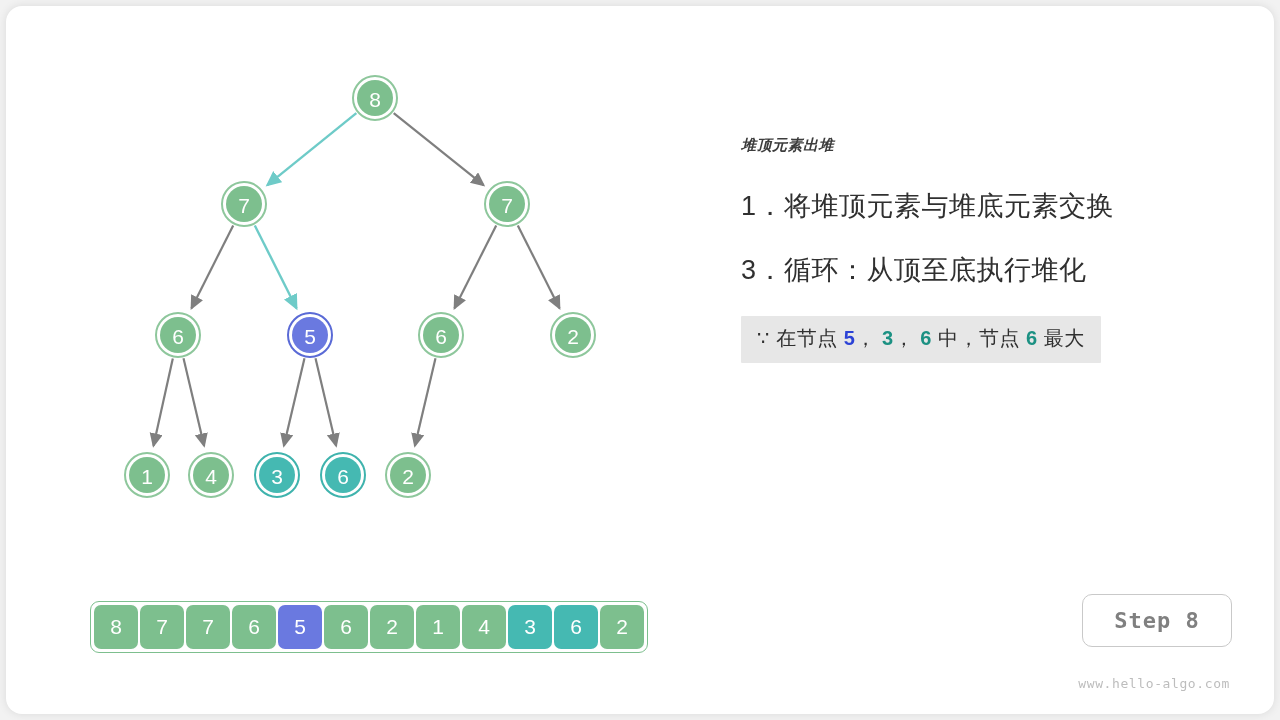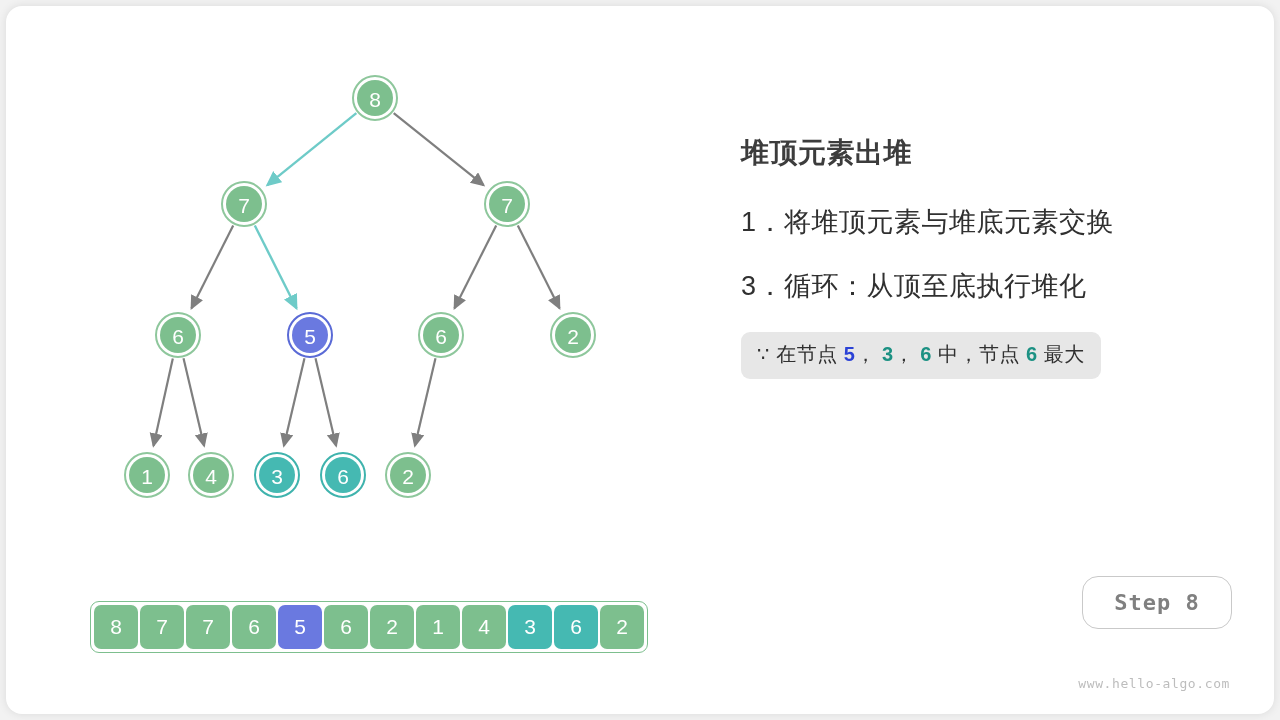--- a/index.html
+++ b/index.html
@@ -46,37 +46,38 @@
   }
 
   
   #panel {
     position: absolute;
     left: 741px;
     top: 136px;
     width: 470px;
   }
   #panel-title {
-    font-size: 28px;
+    font-size: 15px;
     font-weight: bold;
     color: #3c3c3c;
     letter-spacing: 0.5px;
     margin: 0 0 34px 0;
     line-height: 1.2;
+    font-style: italic;
   }
   .step-line {
     font-size: 27px;
     color: #303030;
     margin-bottom: 28px;
     white-space: nowrap;
     letter-spacing: 0.5px;
   }
   #conclusion {
     background: #e7e7e7;
-    border-radius: 9px;
+    border-radius: 1px;
     padding: 9px 16px 11px 16px;
     font-size: 20px;
     color: #303030;
     display: inline-block;
     white-space: nowrap;
     letter-spacing: 0.5px;
   }
   .hl-blue  { color: #2b42d6; font-weight: bold; }
   .hl-teal  { color: #1c9183; font-weight: bold; }
 
@@ -104,25 +105,25 @@
     font-family: "Liberation Sans", "DejaVu Sans", sans-serif;
   }
   .c-green { background: #7dbf8e; }
   .c-blue  { background: #6a79e0; }
   .c-teal  { background: #45b9b2; }
 
   
   #step-badge {
     position: absolute;
     left: 1082px;
-    top: 576px;
+    top: 594px;
     width: 148px;
     height: 51px;
     border: 1px solid #c9c9c9;
-    border-radius: 16px;
+    border-radius: 10px;
     background: #ffffff;
     display: flex;
     align-items: center;
     justify-content: center;
     font-family: "DejaVu Sans Mono", "Liberation Mono", monospace;
     font-size: 22px;
     font-weight: bold;
     color: #808080;
     letter-spacing: 1px;
   }

